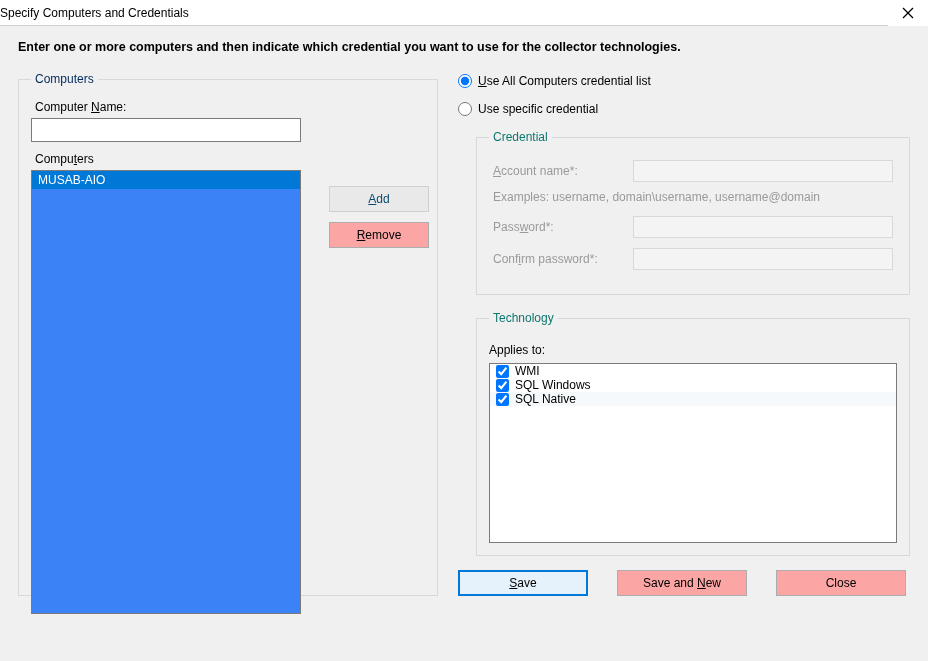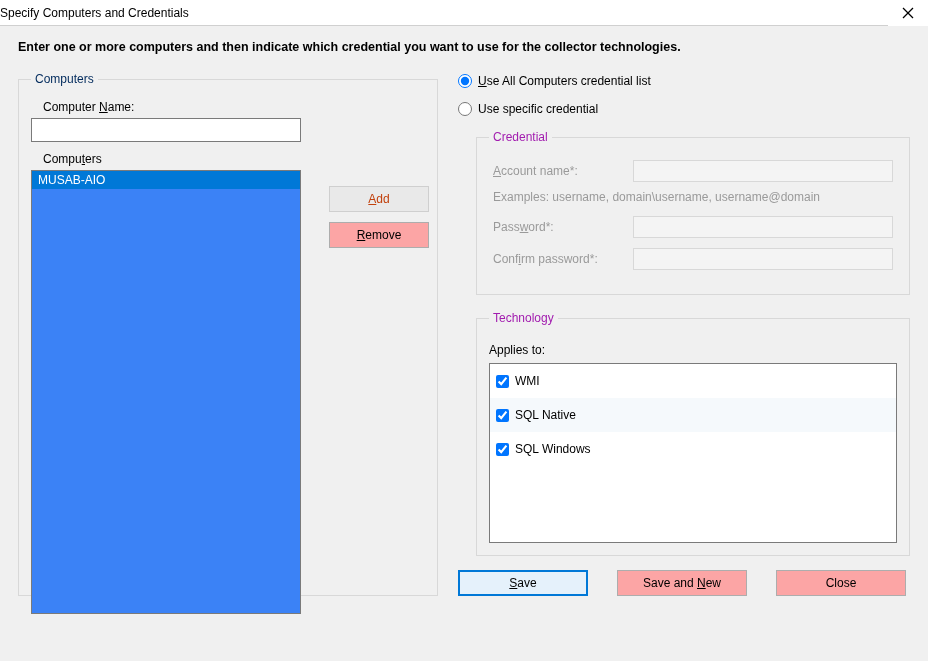--- a/index.html
+++ b/index.html
@@ -39,23 +39,23 @@
     border-radius: 0;
     padding: 10px 12px 12px 12px;
     margin: 0;
     position: relative;
   }
   fieldset.group > legend {
     padding: 0 4px;
     color: #002a5c;
     font-size: 12px;
   }
-  fieldset.group.disabled > legend { color: #a21caf; margin-top: 40px; }
-
-  .field-label { display:block; margin: 4px 0 4px 12px; }
+  fieldset.group.disabled > legend { color: #0f766e; margin-top: 40px; }
+
+  .field-label { display:block; margin: 4px 0 4px 4px; }
   .text-input {
     width: 270px;
     height: 24px;
     border: 1px solid #7a7a7a;
     background: #fff;
     padding: 2px 4px;
     font-family: inherit;
     font-size: inherit;
   }
   .listbox {
@@ -80,21 +80,21 @@
   .win-btn {
     min-width: 100px;
     height: 26px;
     background: #fca5a5;
     border: 1px solid #adadad;
     font-family: inherit;
     font-size: inherit;
     padding: 0 10px;
   }
   .win-btn:disabled {
-    color: #c2410c;
+    color: #0c4a6e;
     background: #e9e9e9;
     border-color: #cfcfcf;
   }
   .win-btn.default { border: 2px solid #0078d7; background:#e5f1fb; }
   u { text-decoration: underline; }
 
   .radio-row { display:flex; align-items:center; gap:6px; margin: 2px 0 14px 0; }
   .radio-row input { margin:0; width:14px; height:14px; }
 
   .cred-inner { padding: 2px 4px; }
@@ -112,21 +112,21 @@
   }
 
   .tech-inner { }
   .tech-applies { margin: 8px 0 6px 0; }
   .tech-list {
     border:1px solid #7a7a7a;
     background:#fff;
     height: 180px;
     overflow:auto;
   }
-  .tech-item { display:flex; align-items:center; gap:6px; padding:10px 6px; }
+  .tech-item { display:flex; align-items:center; gap:6px; padding:0 6px; }
   .tech-item.alt { background:#f5f9fc; }
   .tech-item input { margin:0; width:13px; height:13px; }
 
   .footer {
     display:flex; justify-content:space-between; gap:12px;
     margin-top: 14px;
     padding-right: 4px;
   }
   .footer .win-btn { min-width: 130px; }
 
@@ -209,27 +209,27 @@
 
       <fieldset class="group disabled" style="margin-left:18px; margin-top:16px;">
         <legend>Technology</legend>
         <div class="tech-inner">
           <div class="tech-applies">Applies to:</div>
           <div class="tech-list">
             <label class="tech-item">
               <input type="checkbox" checked="" style="">
               <span>WMI</span>
             </label>
+            <label class="tech-item">
+              <input type="checkbox" checked="" style="">
+              <span>SQL Windows</span>
+            </label>
             <label class="tech-item alt">
               <input type="checkbox" checked="" style="">
               <span>SQL Native</span>
-            </label>
-            <label class="tech-item">
-              <input type="checkbox" checked="" style="">
-              <span>SQL Windows</span>
             </label>
           </div>
         </div>
       </fieldset>
 
       <div class="footer">
         <button class="win-btn default"><u>S</u>ave</button>
         <button class="win-btn">Save and <u>N</u>ew</button>
         <button class="win-btn">Close</button>
       </div>

